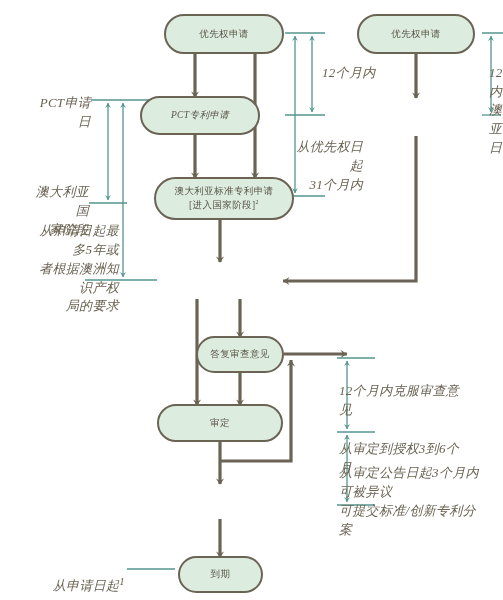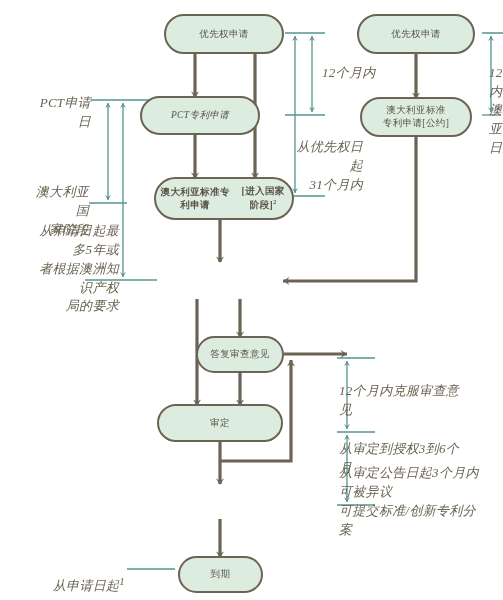--- a/index.html
+++ b/index.html
@@ -127,21 +127,21 @@
   </svg>
 
   <div class="node" style="left:137px;top:14px;width:120px;height:40px;">
     <span class="lbl">优先权申请</span>
   </div>
 
   <div class="node" style="left:113px;top:96px;width:120px;height:39px;font-style:italic;">
     <span class="lbl">PCT专利申请</span>
   </div>
 
-  <div class="node" style="left:127px;top:177px;width:140px;height:43px;font-weight:bold;">
+  <div class="node" style="left:127px;top:177px;width:140px;height:43px;flex-direction:column;">
     <span class="lbl">澳大利亚标准专利申请</span>
     <span class="lbl"><span>[进入国家阶段]</span><sup>2</sup></span>
   </div>
 
 
   <div class="node" style="left:169px;top:336px;width:88px;height:37px;">
     <span class="lbl">答复审查意见</span>
   </div>
 
   <div class="node" style="left:130px;top:404px;width:126px;height:38px;">
@@ -150,24 +150,20 @@
 
 
   <div class="node" style="left:151px;top:556px;width:85px;height:37px;">
     <span class="lbl">到期</span>
   </div>
 
   <div class="node" style="left:330px;top:14px;width:118px;height:40px;">
     <span class="lbl">优先权申请</span>
   </div>
 
-  <div class="node" style="left:333px;top:97px;width:112px;height:40px;flex-direction:column;">
-    <span class="lbl">澳大利亚标准</span>
-    <span class="lbl">专利申请[公约]</span>
-  </div>
 
   <div class="ann right" style="left:6px;top:94px;width:58px;">PCT申请日</div>
 
   <div class="ann right" style="left:0px;top:183px;width:62px;">澳大利亚国
 家阶段</div>
 
   <div class="ann right" style="left:0px;top:222px;width:92px;">从申请日起最多5年或
 者根据澳洲知识产权
 局的要求</div>
 

